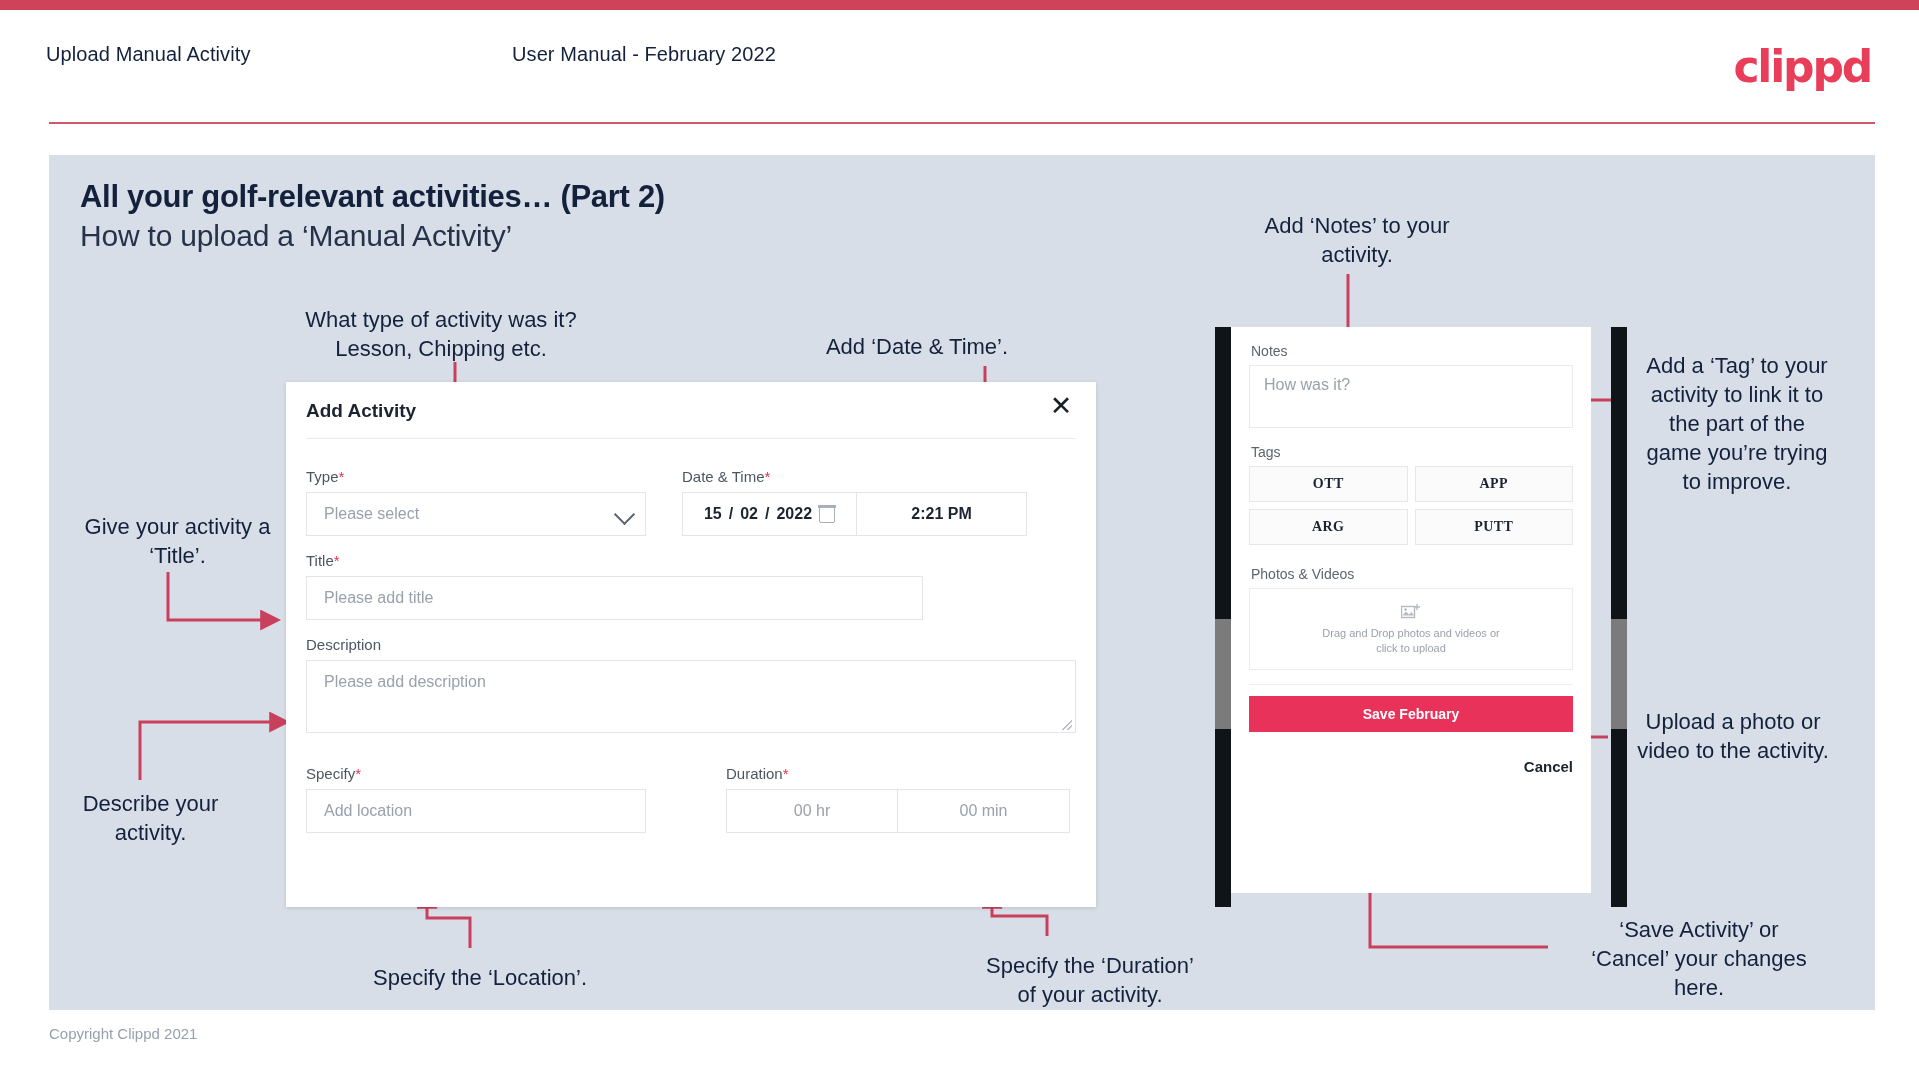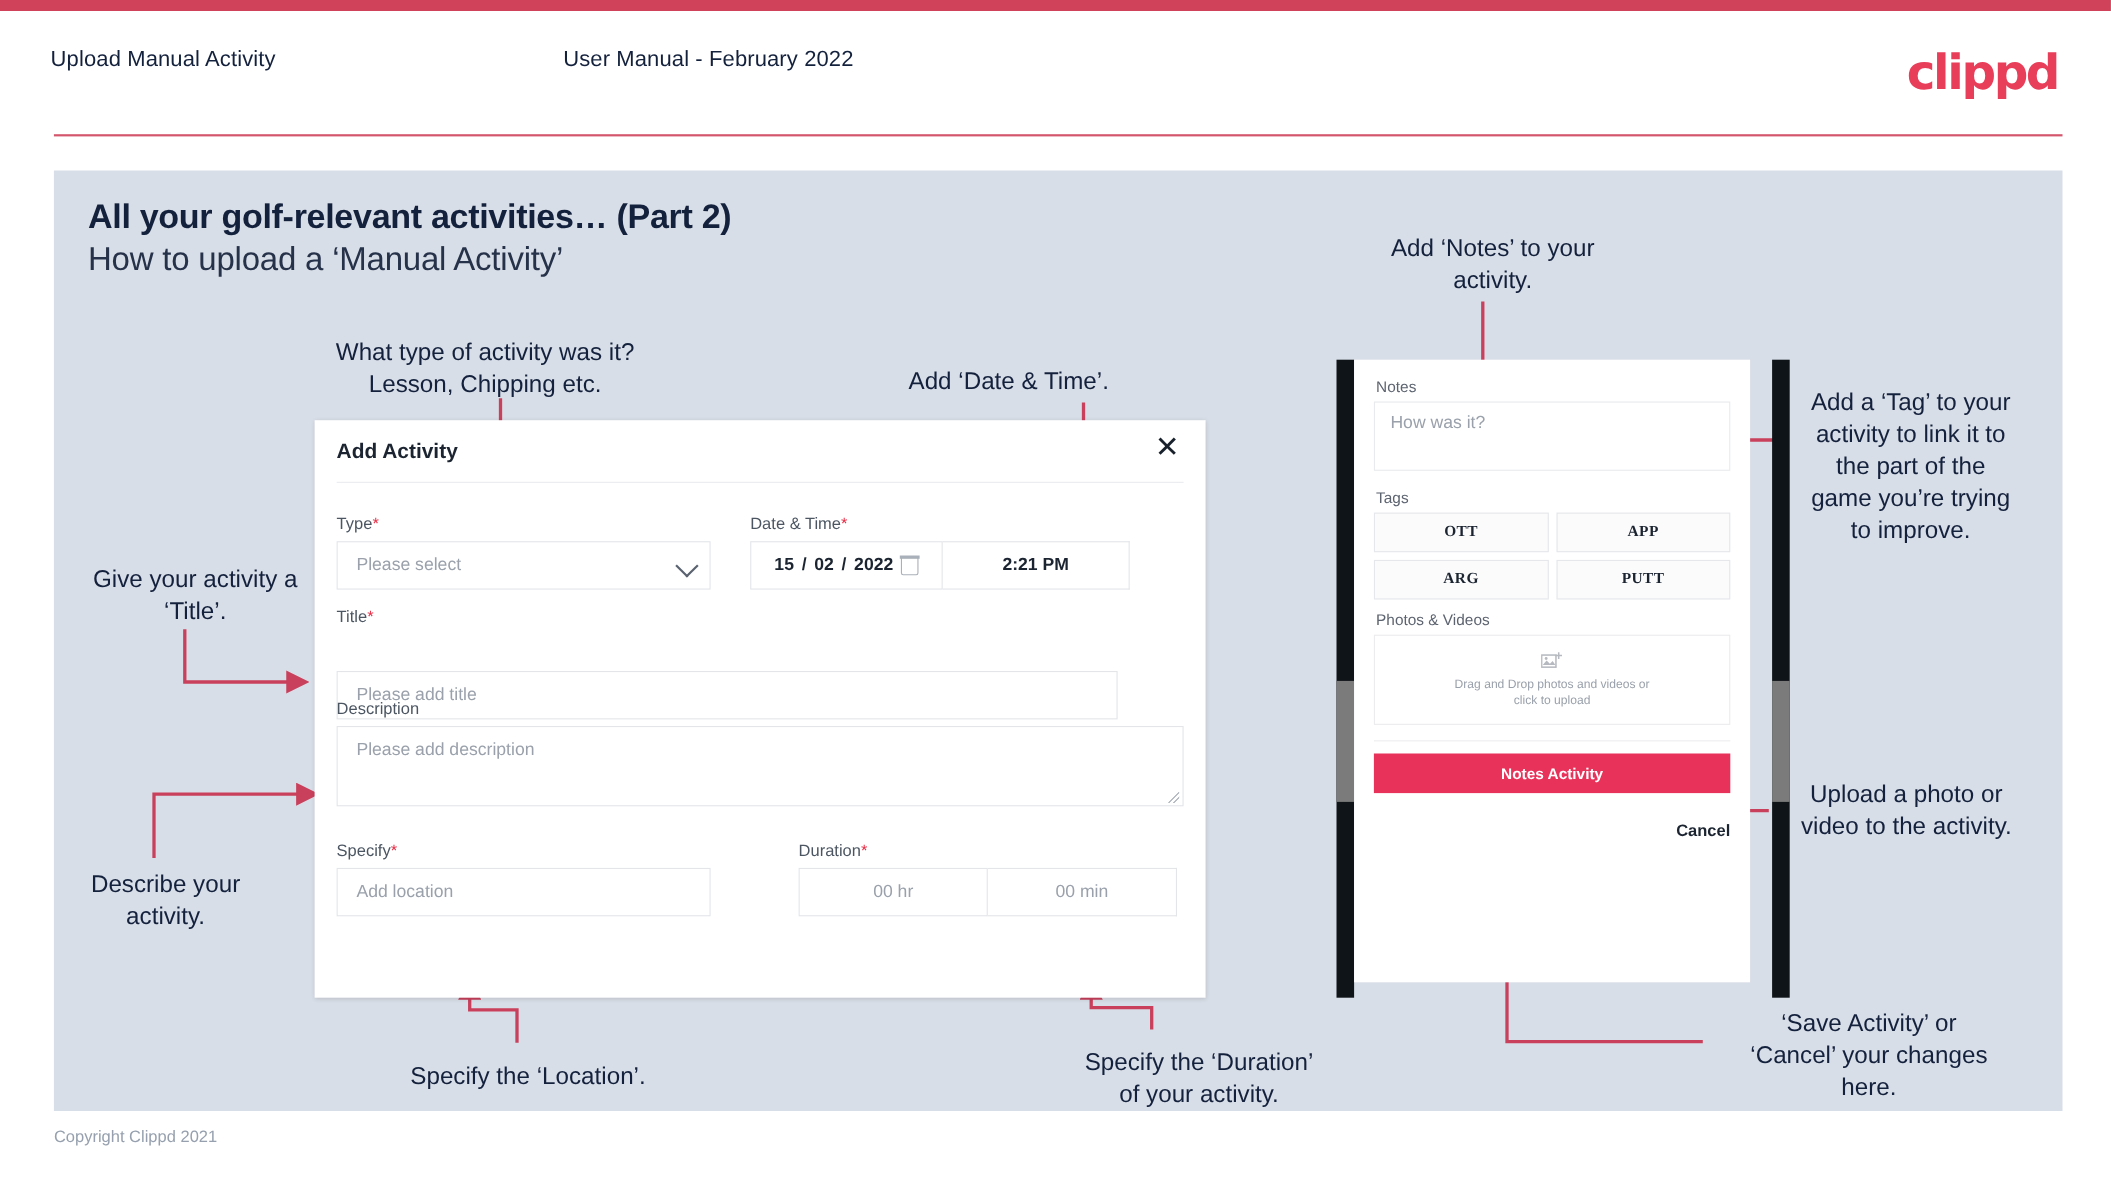--- a/index.html
+++ b/index.html
@@ -333,21 +333,21 @@
           </div>
           <div class="dt-time">2:21 PM</div>
         </div>
       </div>
     </div>
 
     <div class="row" style="left:20px; top:170px; flex-direction:column;">
       <div class="field-label">
         <span>Title</span><span class="req">*</span>
       </div>
-      <div class="input-box" style="width:710px;margin-top:34px;">Please add title</div>
+      <div class="input-box" style="width:617px;">Please add title</div>
     </div>
 
     <div class="row" style="left:20px; top:254px; flex-direction:column;">
       <div class="field-label">Description</div>
       <div class="ta-box">
         <span>Please add description</span>
         <span class="ta-grip"></span>
       </div>
     </div>
 
@@ -384,36 +384,36 @@
         <div class="ph-notes">How was it?</div>
 
         <div class="ph-label" style="margin-top:16px;">Tags</div>
         <div class="tag-grid">
           <div class="tag-btn">OTT</div>
           <div class="tag-btn">APP</div>
           <div class="tag-btn">ARG</div>
           <div class="tag-btn">PUTT</div>
         </div>
 
-        <div class="ph-label" style="margin-top:10px;">Photos &amp; Videos</div>
+        <div class="ph-label" style="margin-top:21px;">Photos &amp; Videos</div>
         <div class="dropzone">
           <svg width="20" height="18" viewBox="0 0 20 18">
             <rect x="0.5" y="3.5" width="13" height="11" fill="none" stroke="#b6bac0" stroke-width="1.4"></rect>
             <path d="M1.5 12.5 L5 8.5 L8 11.5 L10.5 9 L13 12.5 Z" fill="#b6bac0"></path>
             <circle cx="4.6" cy="6.6" r="1.3" fill="#b6bac0"></circle>
             <path d="M16 1 V7 M13 4 H19" stroke="#b6bac0" stroke-width="1.4" fill="none"></path>
           </svg>
           <div class="dz-text">
             <div>Drag and Drop photos and videos or</div>
             <div>click to upload</div>
           </div>
         </div>
 
         <div class="ph-hr"></div>
-        <div class="save-btn">Notes Activity</div>
+        <div class="save-btn">Save February</div>
         <div class="cancel-btn">Cancel</div>
       </div>
     </div>
   </div>
 
   <div class="copyright">Copyright Clippd 2021</div>
 
 </div>
 
 </body></html>

